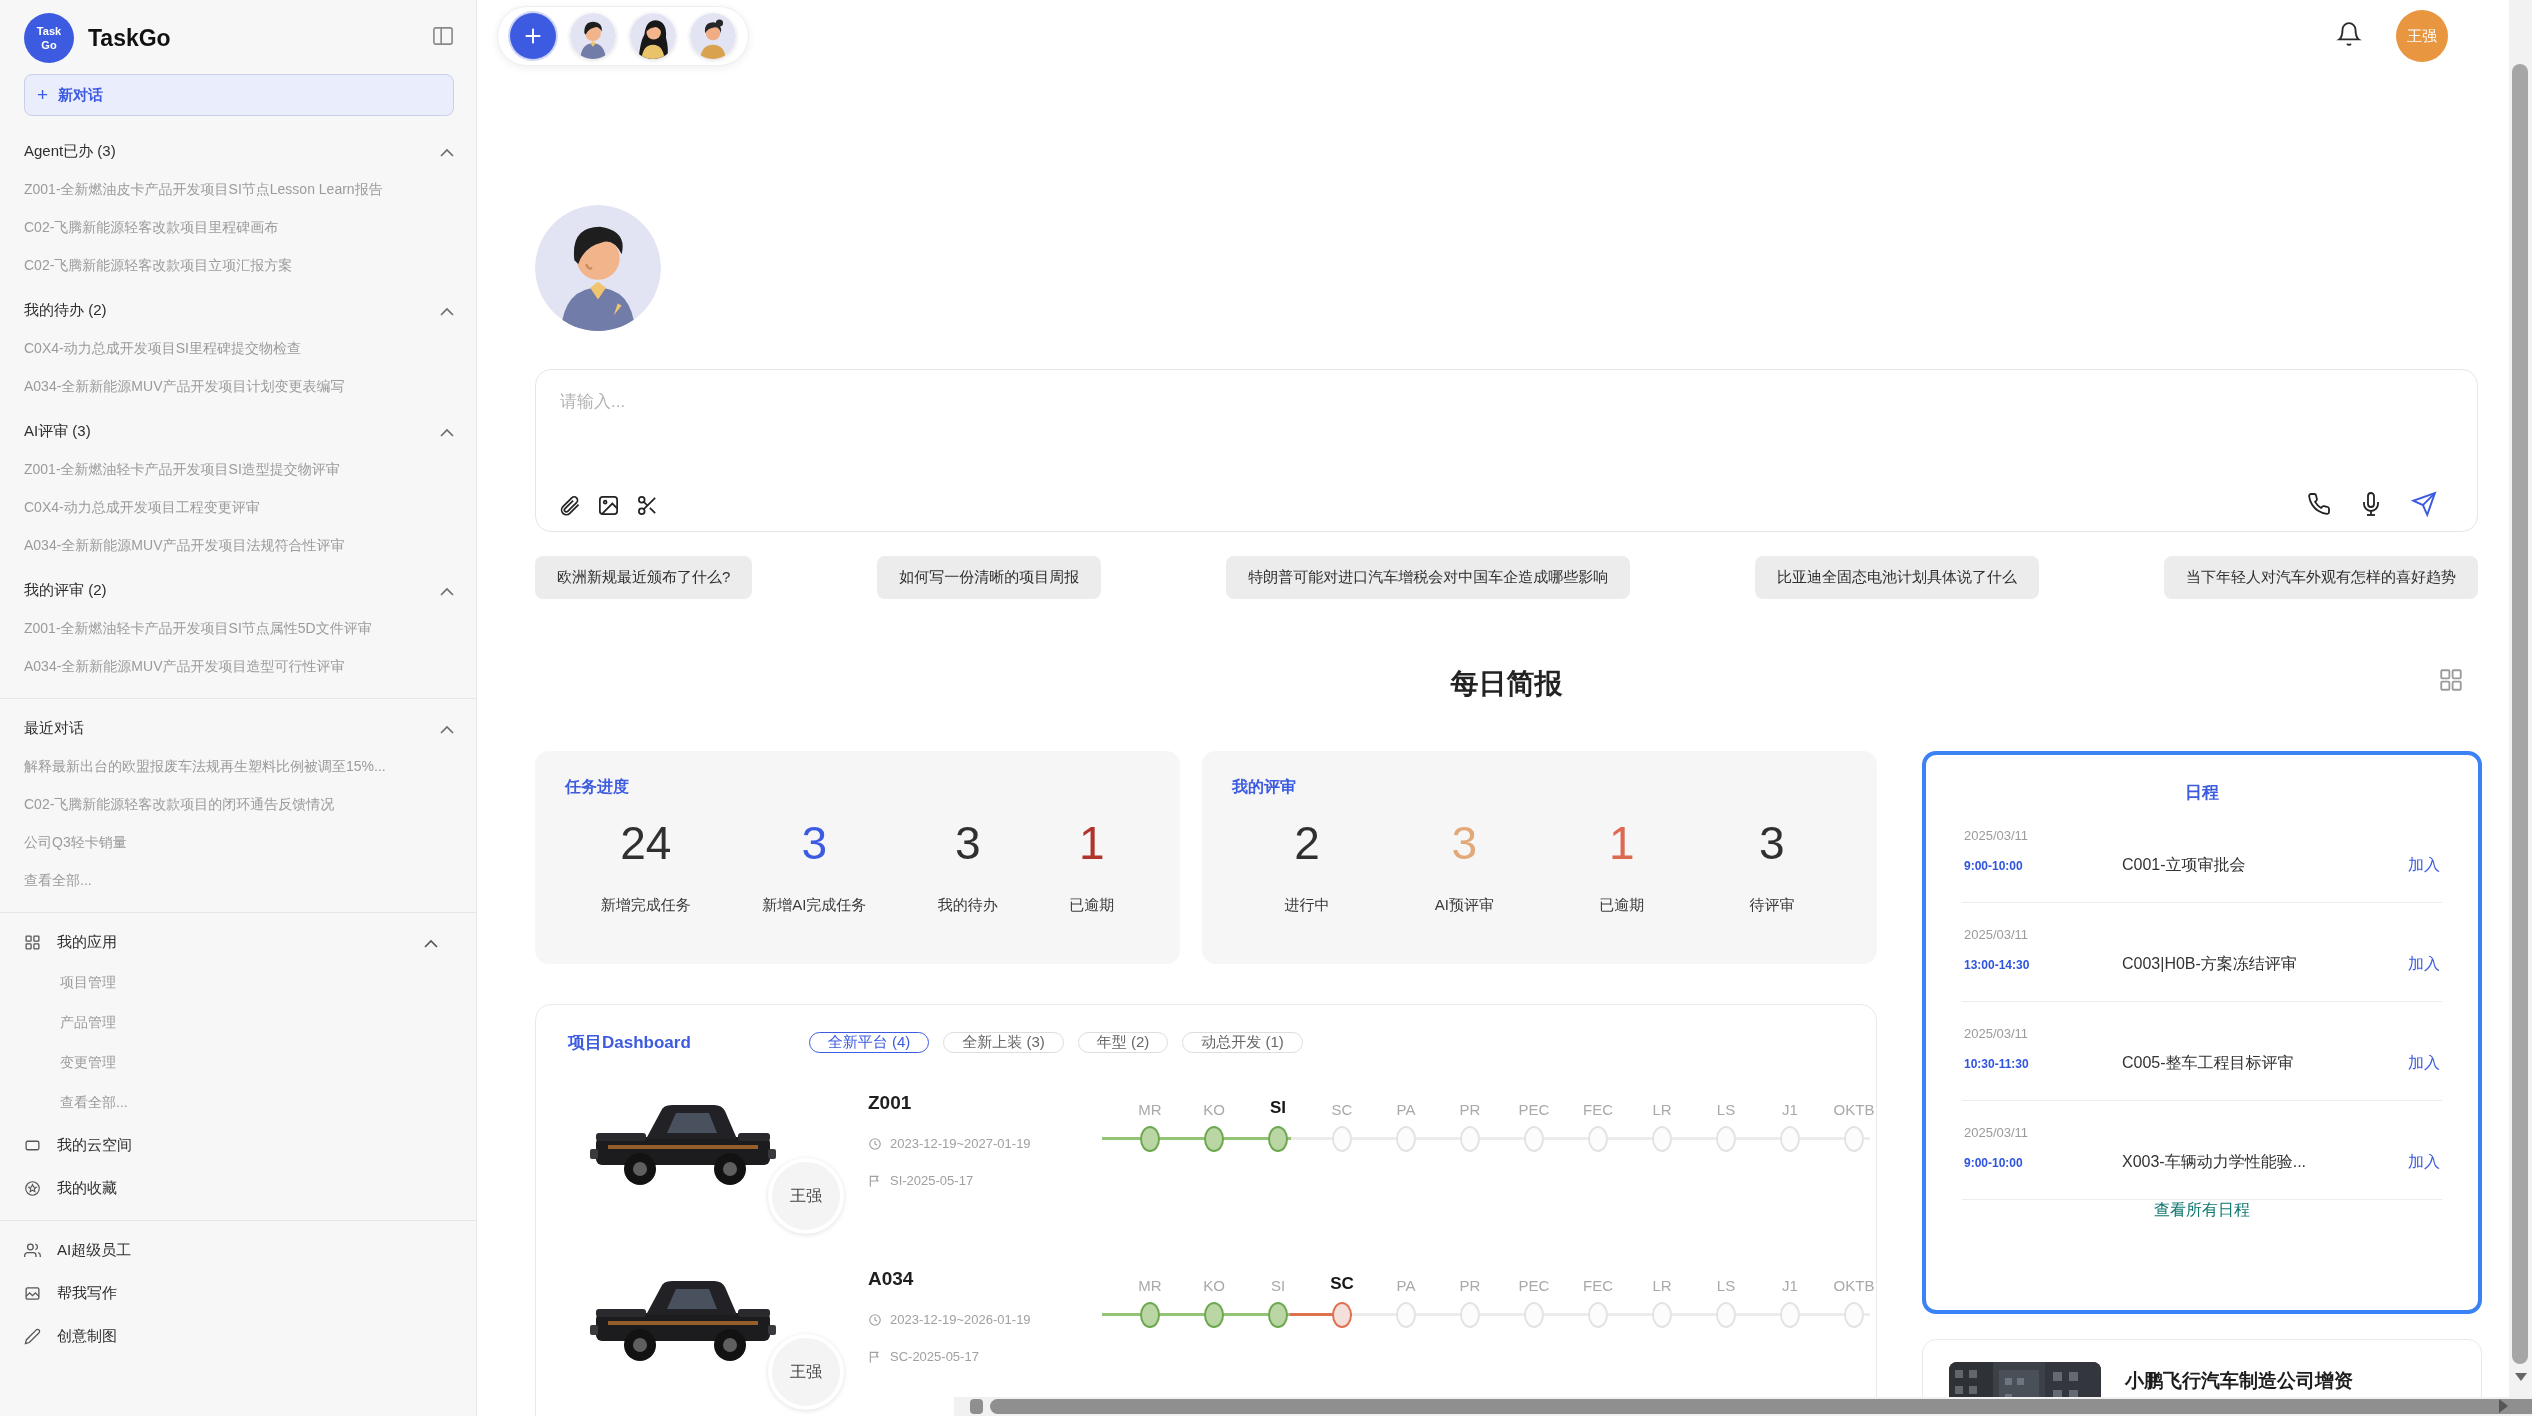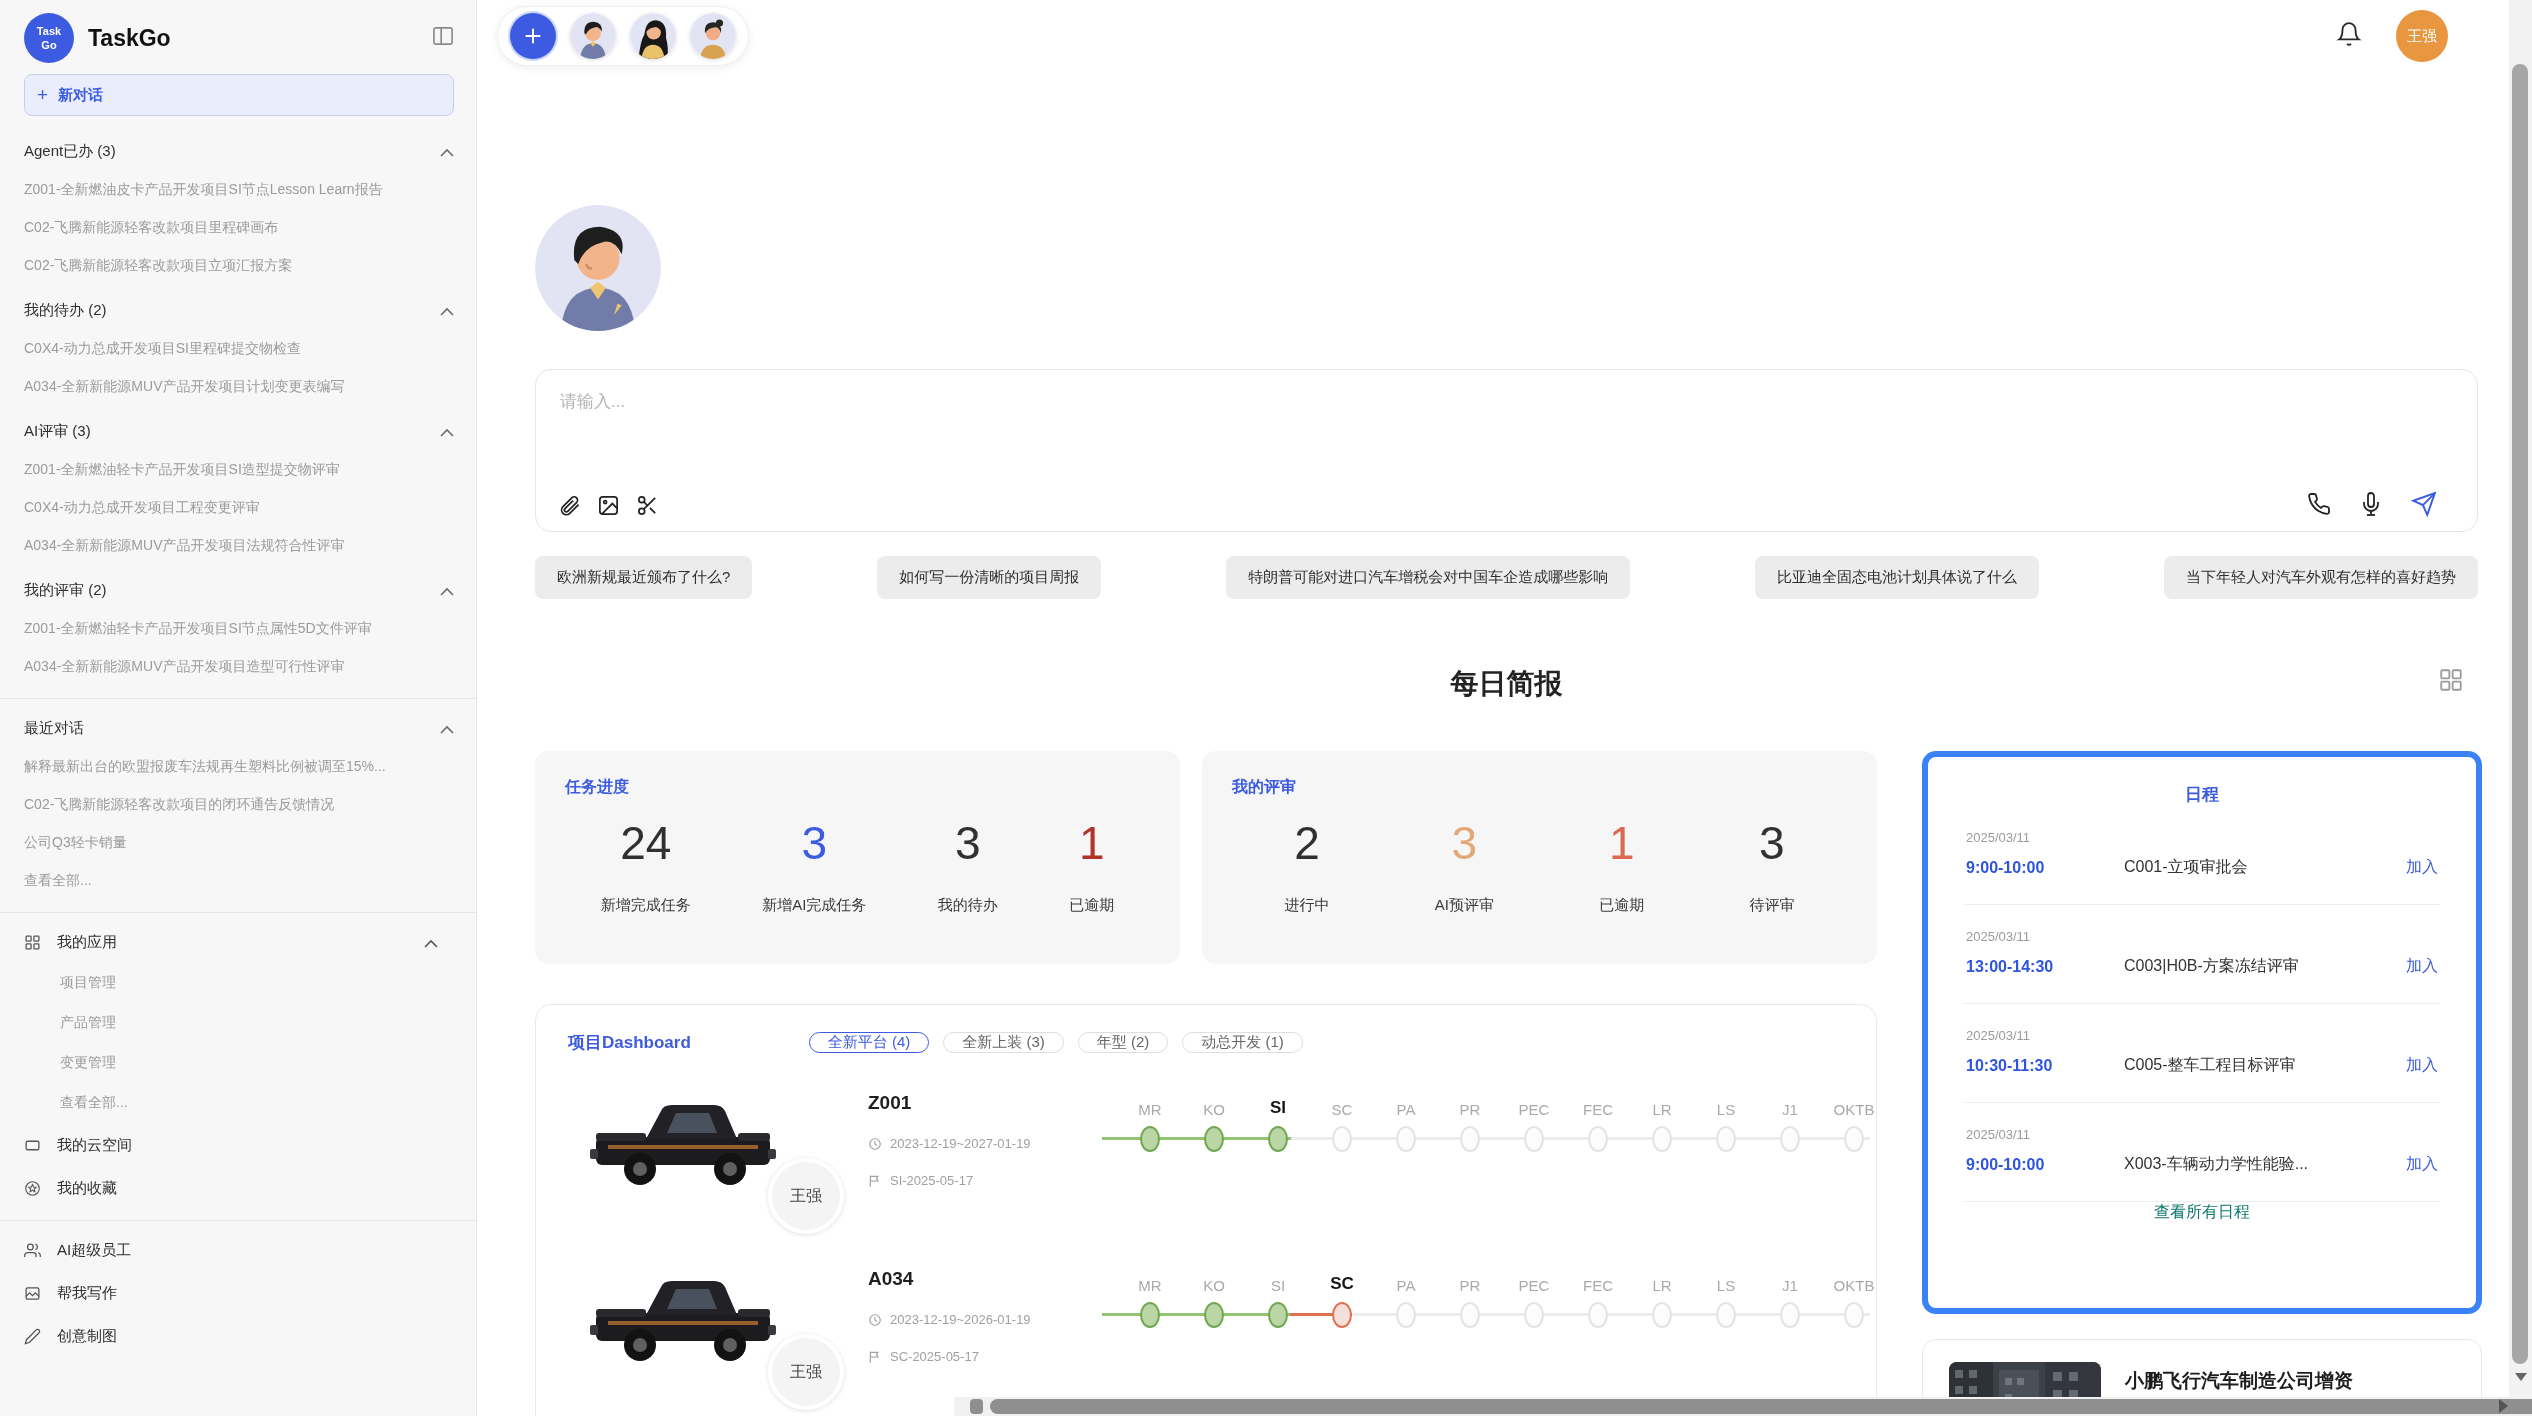--- a/index.html
+++ b/index.html
@@ -114,27 +114,27 @@
   .node { width:20px; height:26px; border-radius:50%; border:2px solid #e3e3e3;
     background:#fcfcfc; margin-top:8px; }
   .node.done { background:#b9d6a4; border-color:#6fa750; }
   .node.overdue { background:#f3e0da; border-color:#e0714f; }
   .msline { position:absolute; height:3px; top:43px; z-index:1; }
   .l-base { left:-16px; width:768px; background:#ececec; }
   .l-green { left:-16px; width:189px; background:#93c473; }
   .l-red { left:172px; width:62px; background:#e0714f; }
 
   .rail { width:560px; flex:none; }
-  .sched { background:#fff; border:6px solid #3b82f6; border-radius:14px; height:563px;
+  .sched { background:#fff; border:4px solid #3b82f6; border-radius:14px; height:563px;
     padding:26px 0 0; overflow:hidden; }
   .sched-title { text-align:center; color:#3d5be0; font-size:17px; font-weight:600; }
   .ev { padding:24px 38px 26px; }
   .ev .d { font-size:13px; color:#9b9b9b; }
   .ev-row { display:flex; align-items:center; margin-top:12px; }
-  .ev-row .tm { width:158px; color:#2f54e0; font-weight:700; font-size:16px; flex:none; }
+  .ev-row .tm { width:158px; color:#2f54e0; font-weight:700; font-size:12px; flex:none; }
   .ev-row .nm { flex:1; font-size:16px; color:#333; }
   .ev-row .join { color:#3d5be0; font-size:16px; cursor:pointer; }
   .ev-div { border-top:1px solid #ededed; margin:0 36px; }
   .sched-foot { text-align:center; color:#0f766e; font-size:16px; cursor:pointer; }
 
   .news { margin-top:25px; background:#fff; border:1px solid #e9e9eb; border-radius:14px;
     height:200px; padding:22px 26px; display:flex; gap:24px; overflow:hidden; }
   .news-img { width:152px; height:118px; border-radius:8px; overflow:hidden; flex:none; }
   .news-title { font-size:19px; font-weight:700; color:#1d1d1d; margin-top:6px; }
   .news-body { font-size:15px; color:#8d8d8d; margin-top:18px; line-height:1.5; }

